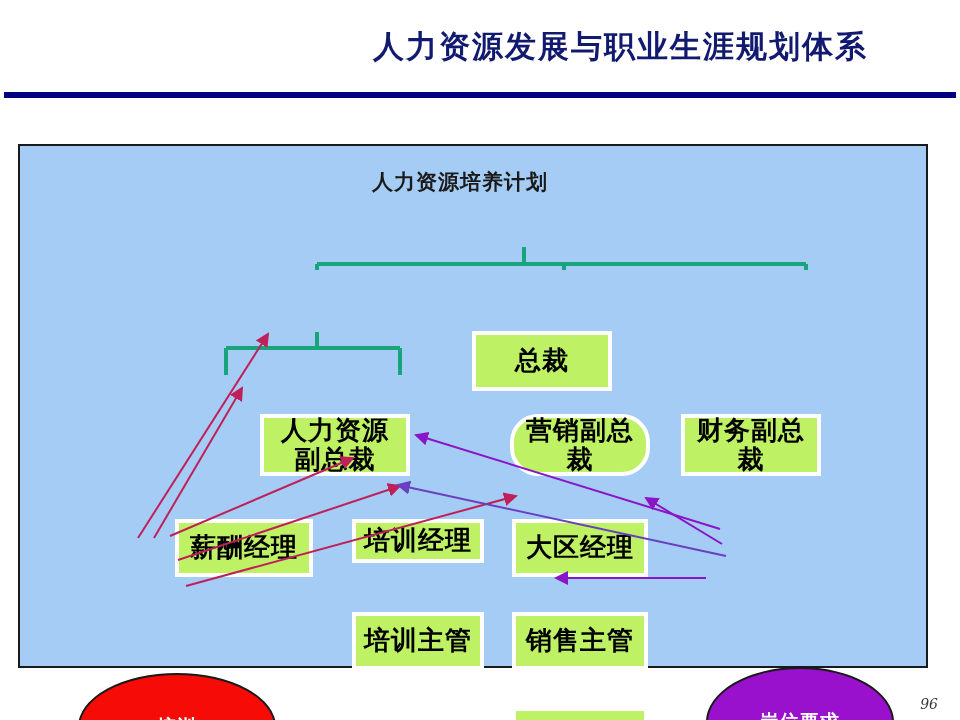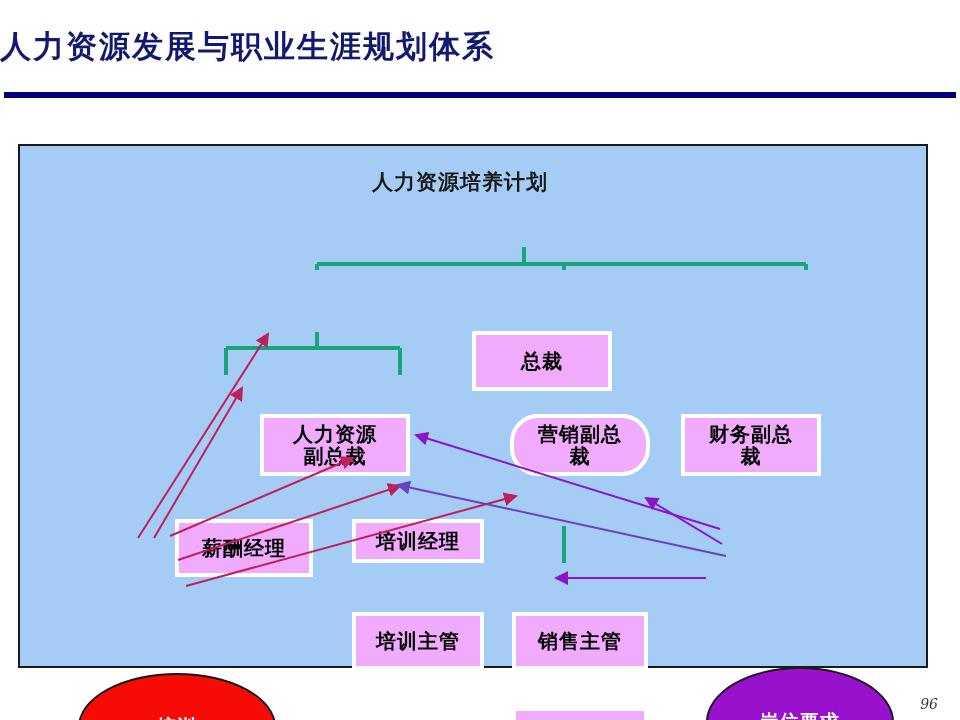--- a/index.html
+++ b/index.html
@@ -14,21 +14,21 @@
     overflow: hidden;
     font-family: "DejaVu Sans", "Liberation Sans", sans-serif;
   }
 
   
   #slide-title {
     position: absolute;
     left: 0;
     top: 28px;
     width: 868px;
-    text-align: left;
+    text-align: right;
     font-size: 31px;
     font-weight: bold;
     color: #111a6e;
     letter-spacing: 2px;
     line-height: 1.2;
   }
   #title-rule {
     position: absolute;
     left: 4px;
     top: 92px;
@@ -53,26 +53,26 @@
     left: 0;
     top: 0;
     width: 906px;
     height: 520px;
   }
   #arrow-layer { pointer-events: none; }
 
   
   .org-box {
     position: absolute;
-    background: #f0abfc;
+    background: #bef264;
     border: 4px solid #ffffff;
     box-sizing: border-box;
     color: #000000;
     font-weight: bold;
-    font-size: 20px;
+    font-size: 26px;
     line-height: 1.12;
     display: flex;
     align-items: center;
     justify-content: center;
     text-align: center;
     white-space: pre-line;
     letter-spacing: 1px;
   }
 
   
@@ -150,20 +150,21 @@
 
   <div class="org-box" style="left:240px;top:268px;width:150px;height:62px;">人力资源
 副总裁</div>
   <div class="org-box" style="left:490px;top:268px;width:140px;height:62px;border-radius:28px;">营销副总
 裁</div>
   <div class="org-box" style="left:661px;top:268px;width:140px;height:62px;">财务副总
 裁</div>
 
   <div class="org-box" style="left:155px;top:373px;width:138px;height:58px;">薪酬经理</div>
   <div class="org-box" style="left:332px;top:373px;width:132px;height:44px;">培训经理</div>
+  <div class="org-box" style="left:492px;top:373px;width:136px;height:58px;">大区经理</div>
 
   <div class="org-box" style="left:492px;top:466px;width:136px;height:58px;">销售主管</div>
   <div class="org-box" style="left:332px;top:466px;width:132px;height:58px;">培训主管</div>
 
   <div class="org-box" style="left:492px;top:561px;width:136px;height:58px;">销售代表</div>
 
   <div class="org-ellipse" id="ellipse-training" style="left:58px;top:527px;width:198px;height:108px;">培训</div>
   <div class="org-ellipse" id="ellipse-job-req" style="left:686px;top:521px;width:188px;height:110px;">岗位要求</div>
 
   <svg id="arrow-layer" viewBox="0 0 906 520" xmlns="http://www.w3.org/2000/svg">

